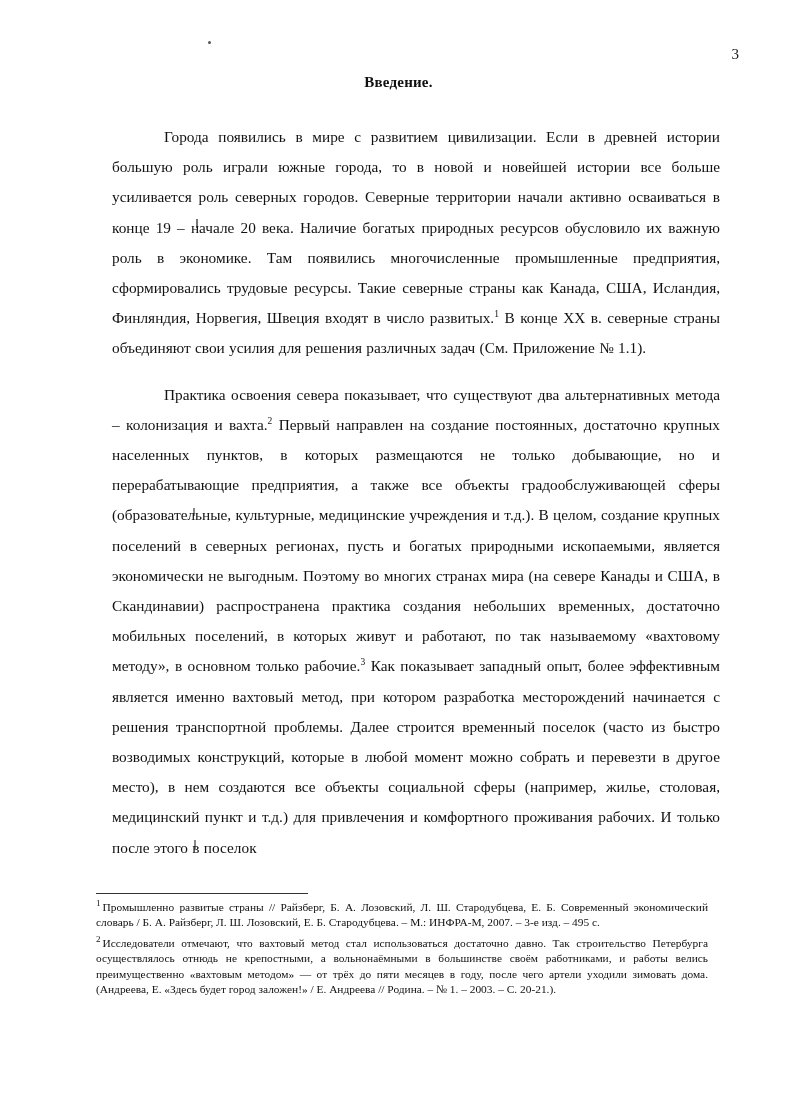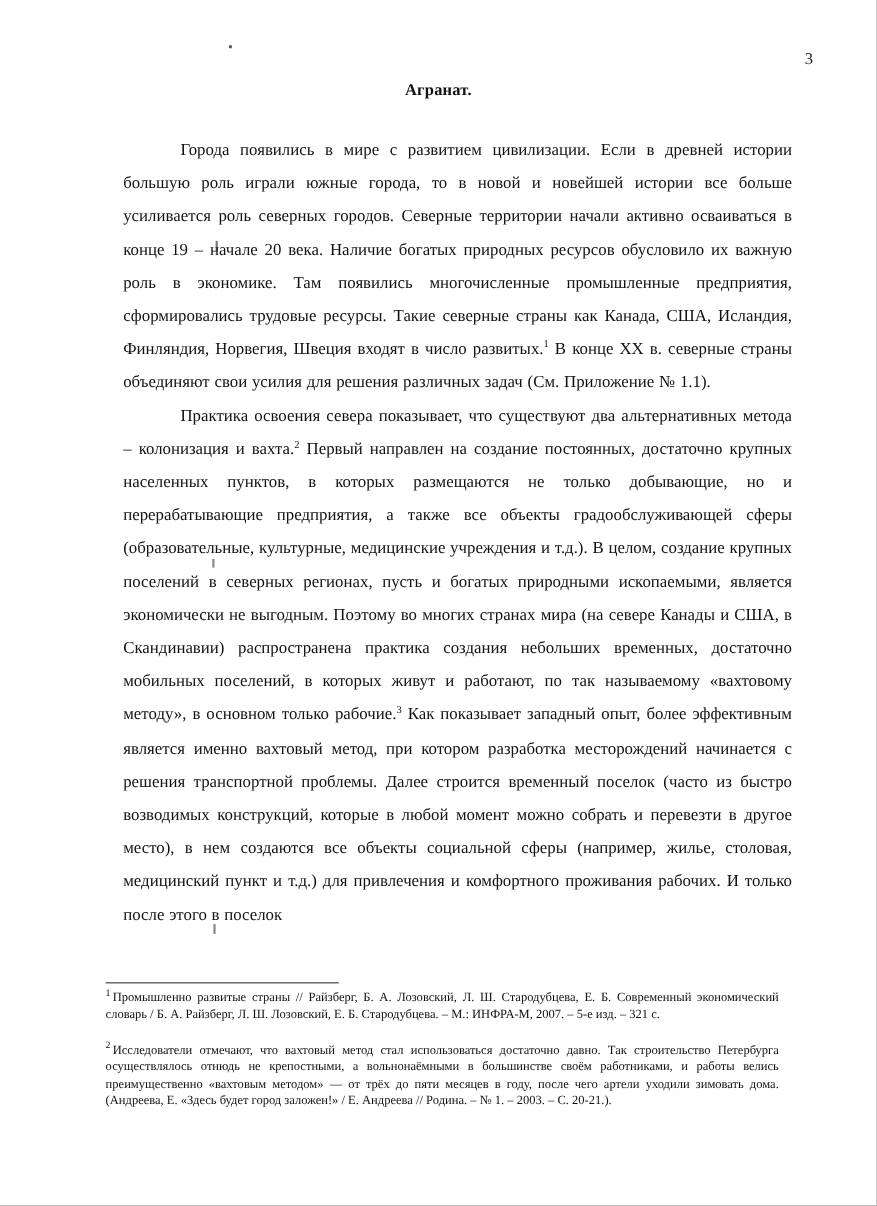--- a/index.html
+++ b/index.html
@@ -55,21 +55,21 @@
   }
   p.para {
     margin: 0 0 0 0;
     text-indent: 52px;
     text-align: justify;
     font-size: 15.3px;
     line-height: 30.2px;
     word-spacing: 0.5px;
   }
   p.para + p.para {
-    margin-top: 0px;
+    margin-top: 16px;
   }
   sup {
     font-size: 9.5px;
     vertical-align: super;
     line-height: 0;
   }
   .footnote-rule {
     position: absolute;
     left: 96px;
     top: 893px;
@@ -89,41 +89,41 @@
   .fn {
     margin: 0 0 0 0;
     text-indent: 0;
   }
   .fn .fnum {
     font-size: 9px;
     vertical-align: super;
     line-height: 0;
     margin-right: 2px;
   }
-  .fn + .fn { margin-top: 17px; }
+  .fn + .fn { margin-top: 5px; }
 </style>
 </head>
 <body>
 
 <div class="page">
 
   <div class="speck s1"></div>
   <div class="speck s2"></div>
   <div class="speck s3"></div>
   <div class="speck s4"></div>
 
   <div class="page-number">3</div>
 
-  <div class="doc-title">Агранат.</div>
+  <div class="doc-title">Введение.</div>
 
   <div class="body-area">
     <p class="para" id="para-1">Города появились в мире с развитием цивилизации. Если в древней истории большую роль играли южные города, то в новой и новейшей истории все больше усиливается роль северных городов. Северные территории начали активно осваиваться в конце 19 – начале 20 века. Наличие богатых природных ресурсов обусловило их важную роль в экономике. Там появились многочисленные промышленные предприятия, сформировались трудовые ресурсы. Такие северные страны как Канада, США, Исландия, Финляндия, Норвегия, Швеция входят в число развитых.<sup>1</sup> В конце XX в. северные страны объединяют свои усилия для решения различных задач (См. Приложение № 1.1).</p>
     <p class="para" id="para-2">Практика освоения севера показывает, что существуют два альтернативных метода – колонизация и вахта.<sup>2</sup> Первый направлен на создание постоянных, достаточно крупных населенных пунктов, в которых размещаются не только добывающие, но и перерабатывающие предприятия, а также все объекты градообслуживающей сферы (образовательные, культурные, медицинские учреждения и т.д.). В целом, создание крупных поселений в северных регионах, пусть и богатых природными ископаемыми, является экономически не выгодным. Поэтому во многих странах мира (на севере Канады и США, в Скандинавии) распространена практика создания небольших временных, достаточно мобильных поселений, в которых живут и работают, по так называемому «вахтовому методу», в основном только рабочие.<sup>3</sup> Как показывает западный опыт, более эффективным является именно вахтовый метод, при котором разработка месторождений начинается с решения транспортной проблемы. Далее строится временный поселок (часто из быстро возводимых конструкций, которые в любой момент можно собрать и перевезти в другое место), в нем создаются все объекты социальной сферы (например, жилье, столовая, медицинский пункт и т.д.) для привлечения и комфортного проживания рабочих. И только после этого в поселок</p>
   </div>
 
   <div class="footnote-rule"></div>
 
   <div class="footnotes">
-    <p class="fn" id="fn-1"><span class="fnum">1</span><span>Промышленно развитые страны // Райзберг, Б. А. Лозовский, Л. Ш. Стародубцева, Е. Б. Современный экономический словарь / Б. А. Райзберг, Л. Ш. Лозовский, Е. Б. Стародубцева. – М.: ИНФРА-М, 2007. – 5-е изд. – 321 с.</span></p>
+    <p class="fn" id="fn-1"><span class="fnum">1</span><span>Промышленно развитые страны // Райзберг, Б. А. Лозовский, Л. Ш. Стародубцева, Е. Б. Современный экономический словарь / Б. А. Райзберг, Л. Ш. Лозовский, Е. Б. Стародубцева. – М.: ИНФРА-М, 2007. – 3-е изд. – 495 с.</span></p>
     <p class="fn" id="fn-2"><span class="fnum">2</span><span>Исследователи отмечают, что вахтовый метод стал использоваться достаточно давно. Так строительство Петербурга осуществлялось отнюдь не крепостными, а вольнонаёмными в большинстве своём работниками, и работы велись преимущественно «вахтовым методом» — от трёх до пяти месяцев в году, после чего артели уходили зимовать дома. (Андреева, Е. «Здесь будет город заложен!» / Е. Андреева // Родина. – № 1. – 2003. – С. 20-21.).</span></p>
   </div>
 
 </div>
 
 </body></html>

